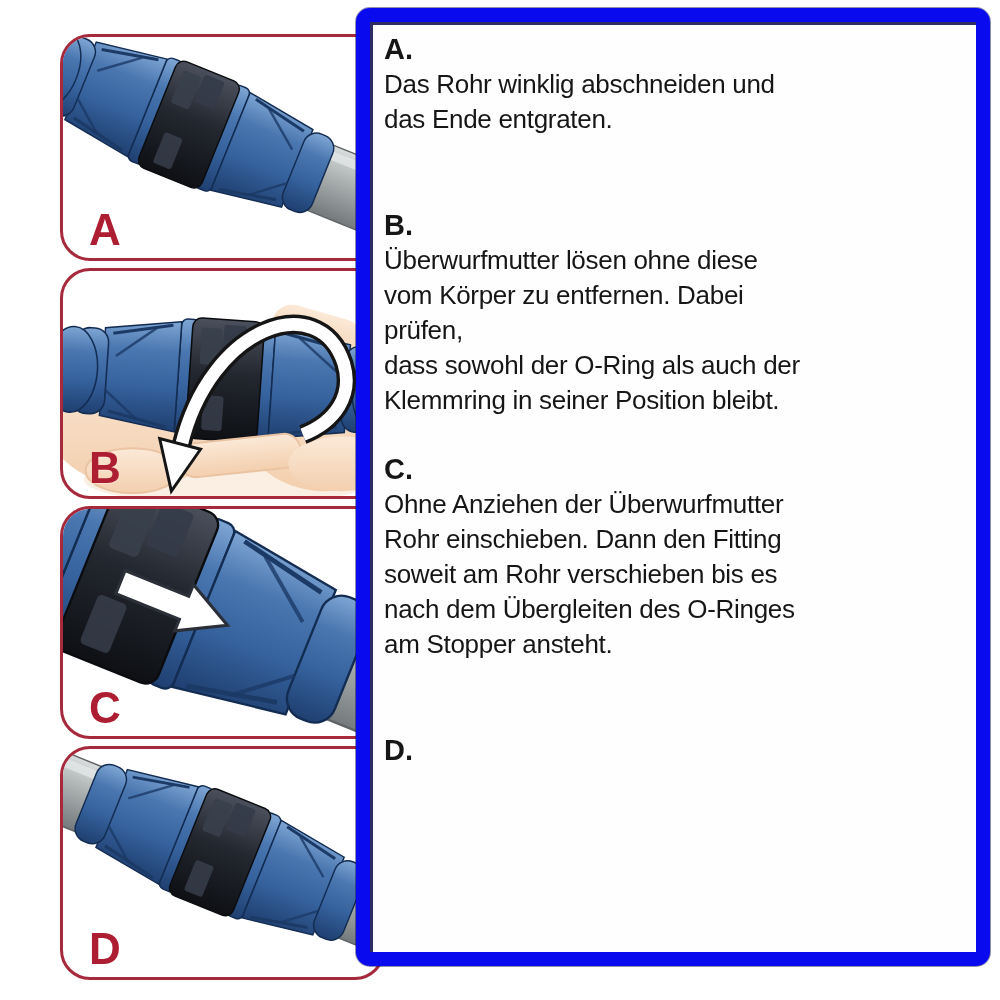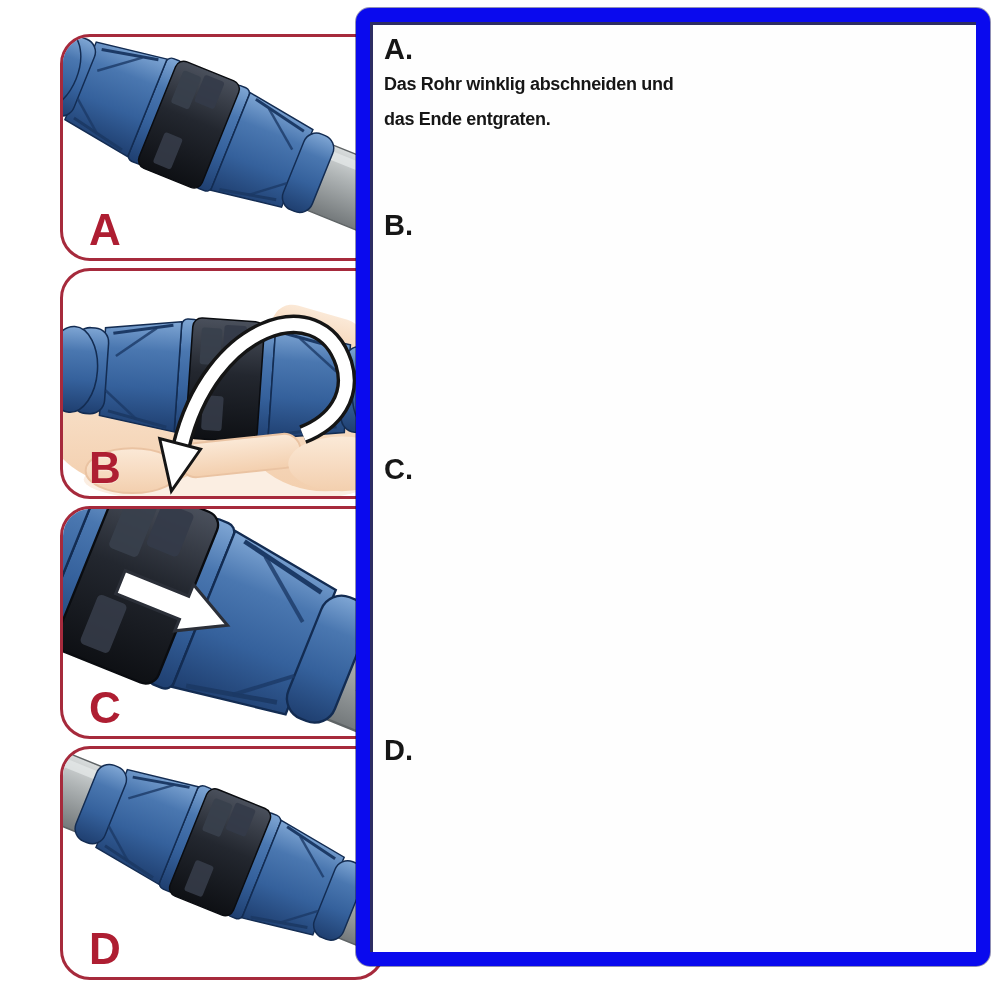--- a/index.html
+++ b/index.html
@@ -25,21 +25,21 @@
   }
   
   .instructions{
     position:absolute;left:356px;top:8px;width:634px;height:958px;
     box-sizing:border-box;border:14px solid #0a0aee;border-radius:14px;
     background:#fefefe;
     box-shadow:inset 3px 3px 0 0 rgba(8,8,70,.85), 0 0 0 1px rgba(8,8,90,.45);
   }
   .section{position:absolute;left:14px;right:10px;color:#161616;}
   .section .heading{font-size:29px;font-weight:700;line-height:35px;}
-  .section .body{font-size:18px;font-weight:700;line-height:35px;white-space:pre-line;letter-spacing:-0.3px;}
+  .section .body{font-size:26px;font-weight:400;line-height:35px;white-space:pre-line;letter-spacing:-0.3px;}
   .section-a{top:10px;}
   .section-b{top:186px;}
   .section-c{top:430px;}
   .section-d{top:711px;}
   .hidden-defs{position:absolute;width:0;height:0;overflow:hidden;}
 </style>
 </head>
 <body>
 
 <div id="stage">
@@ -163,22 +163,32 @@
   </figure>
 
   <div class="instructions">
     <div class="section section-a">
       <div class="heading">A.</div>
       <div class="body">Das Rohr winklig abschneiden und
 das Ende entgraten.</div>
     </div>
     <div class="section section-b">
       <div class="heading">B.</div>
+      <div class="body">Überwurfmutter lösen ohne diese
+vom Körper zu entfernen. Dabei
+prüfen,
+dass sowohl der O-Ring als auch der
+Klemmring in seiner Position bleibt.</div>
     </div>
     <div class="section section-c">
       <div class="heading">C.</div>
+      <div class="body">Ohne Anziehen der Überwurfmutter
+Rohr einschieben. Dann den Fitting
+soweit am Rohr verschieben bis es
+nach dem Übergleiten des O-Ringes
+am Stopper ansteht.</div>
     </div>
     <div class="section section-d">
       <div class="heading">D.</div>
     </div>
   </div>
 
 </div>
 
 </body></html>

